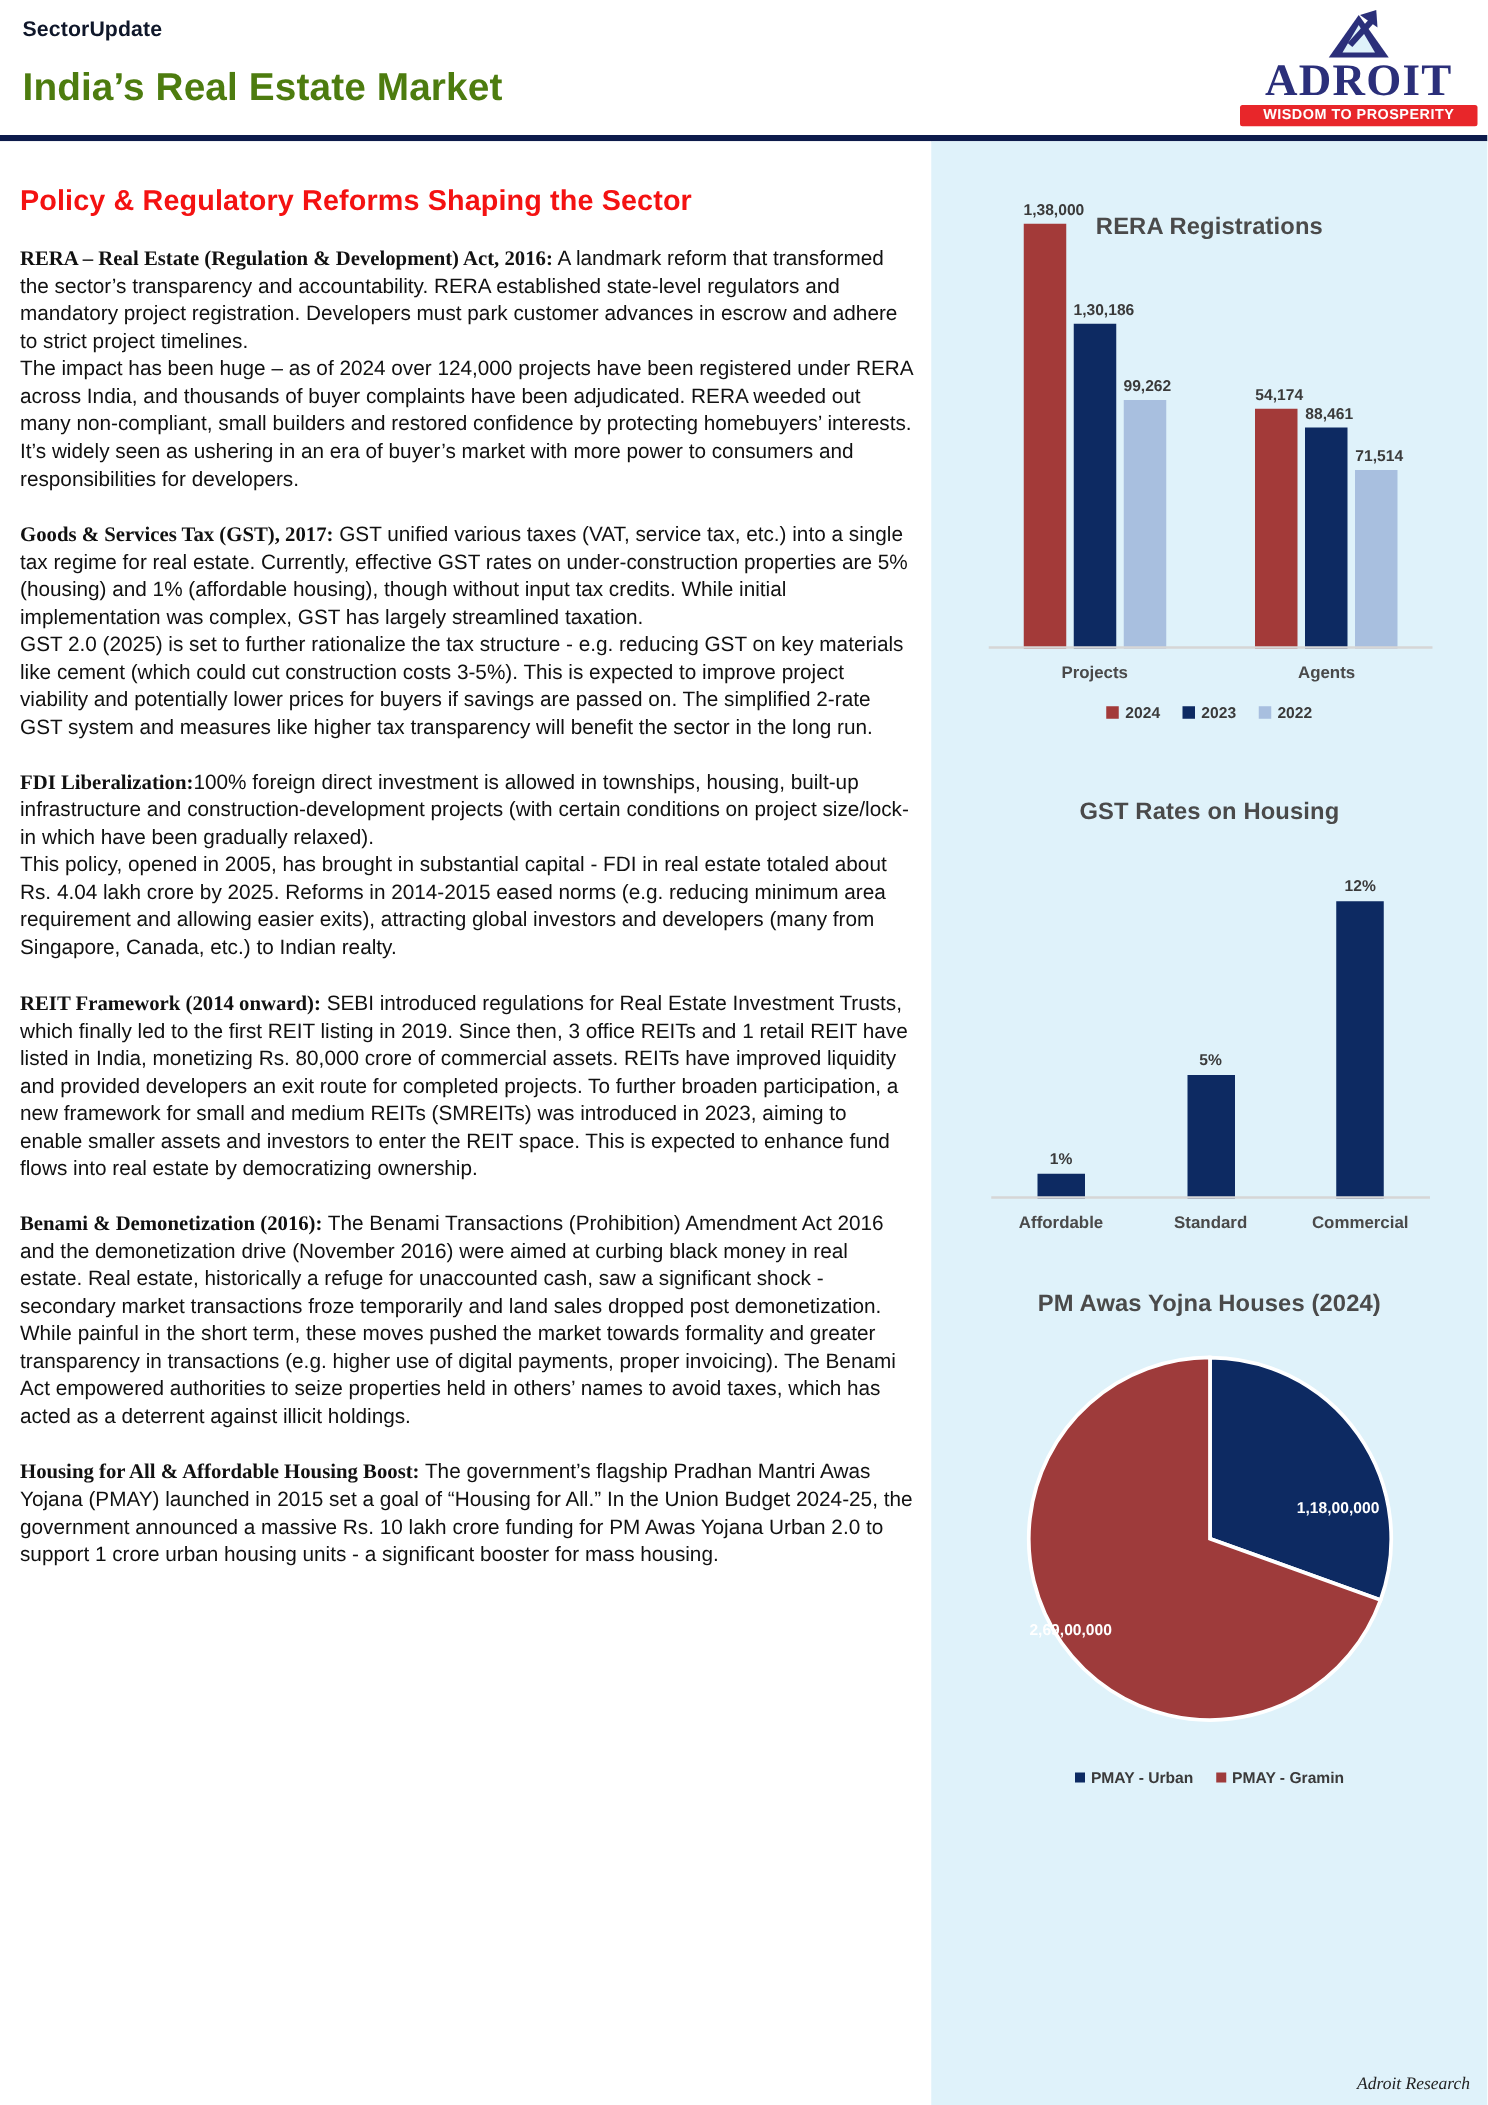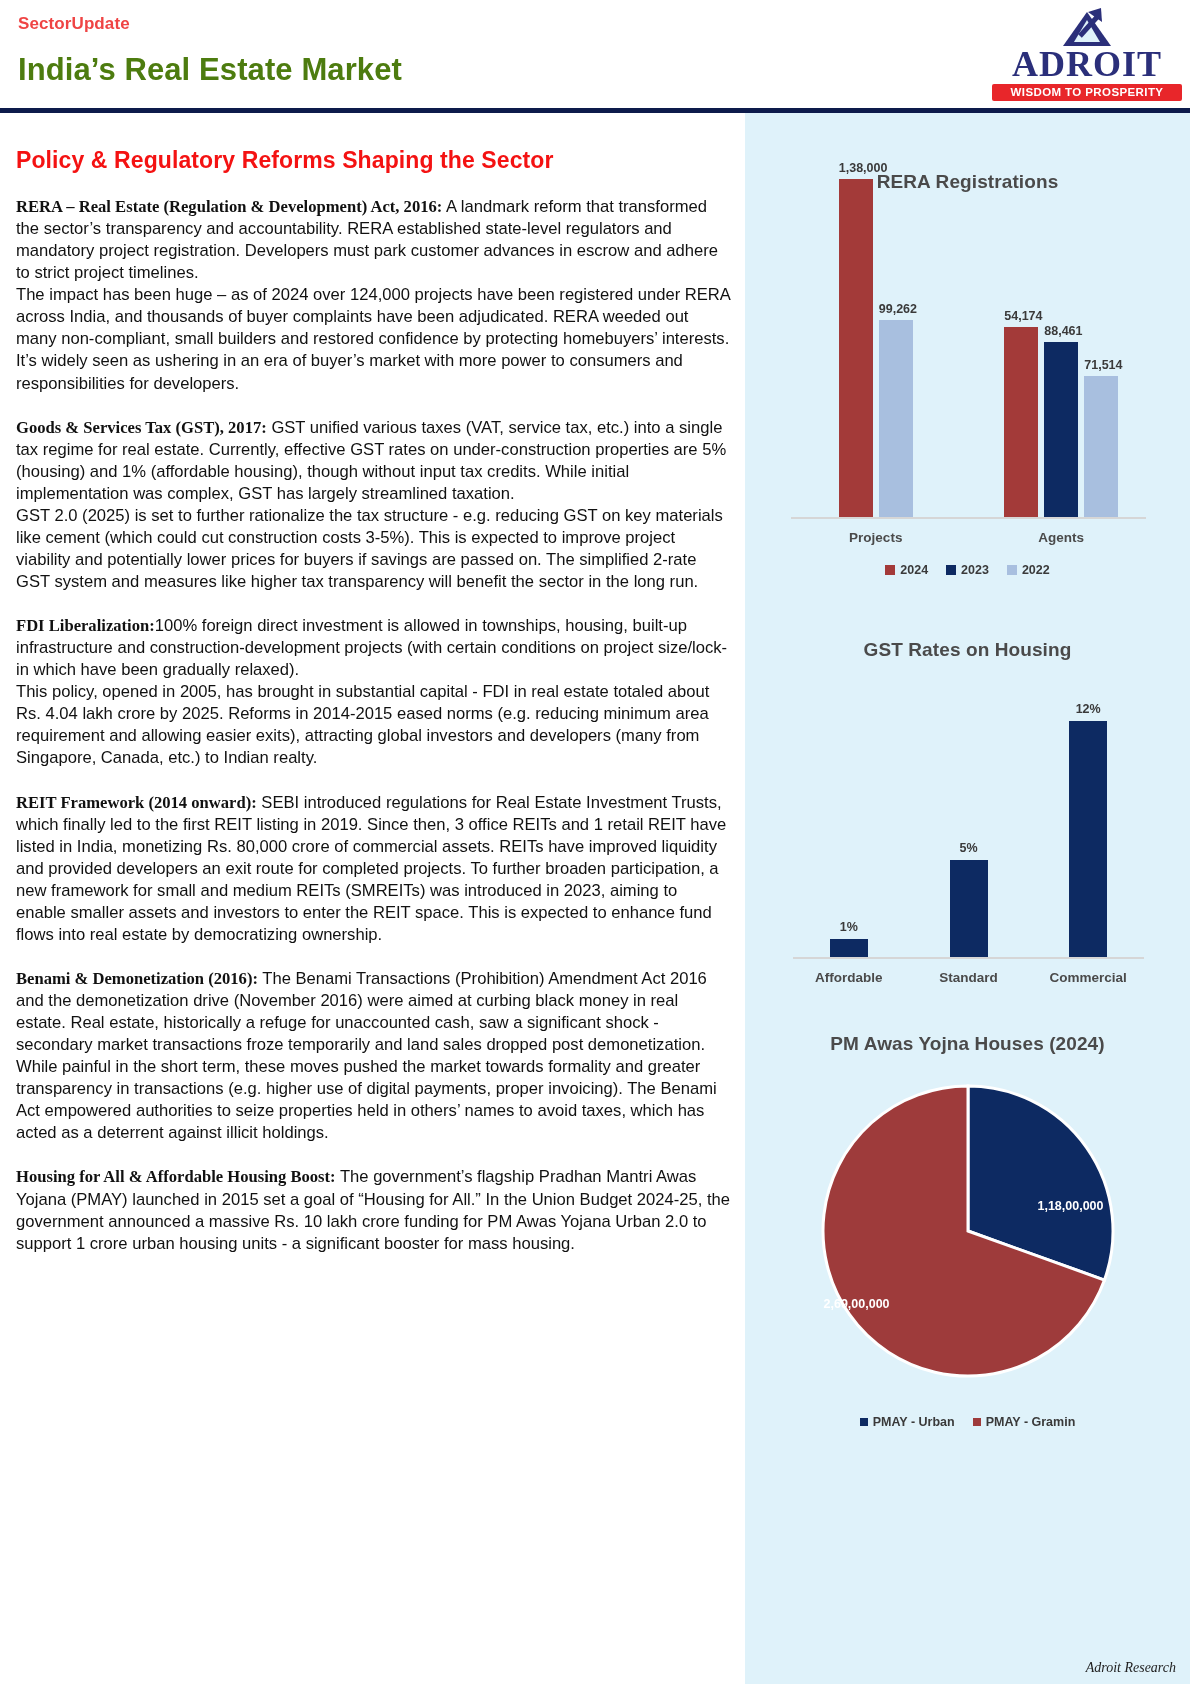--- a/index.html
+++ b/index.html
@@ -17,21 +17,21 @@
   
   .header {
     position: relative;
     height: 108px;
     padding: 10px 0 0 18px;
     background: #ffffff;
   }
   .kicker {
     font-size: 17px;
     font-weight: bold;
-    color: #ef4444;
+    color: #0f172a;
     letter-spacing: .1px;
     margin: 4px 0 0 0;
   }
   .main-title {
     font-size: 31px;
     font-weight: bold;
     color: #4d7c0f;
     margin: 18px 0 0 0;
     letter-spacing: .1px;
   }
@@ -304,20 +304,25 @@
   <div class="right-col">
 
     <div class="chart-block" style="padding-top:58px;">
       <div class="chart-title">RERA Registrations</div>
       <div class="bar-chart">
         <div class="bar-groups" id="rera-groups">
             <div class="bar-group">
               <div class="bar-col">
                 <div class="bar" style="height: 340px; background: rgb(163, 58, 57);">
                   <div class="bar-val">1,38,000</div>
+                </div>
+              </div>
+              <div class="bar-col">
+                <div class="bar" style="height: 260.372px; background: rgb(13, 42, 98);">
+                  <div class="bar-val">1,30,186</div>
                 </div>
               </div>
               <div class="bar-col">
                 <div class="bar" style="height: 198.524px; background: rgb(168, 191, 223);">
                   <div class="bar-val">99,262</div>
                 </div>
               </div>
             </div>
             <div class="bar-group">
               <div class="bar-col">

